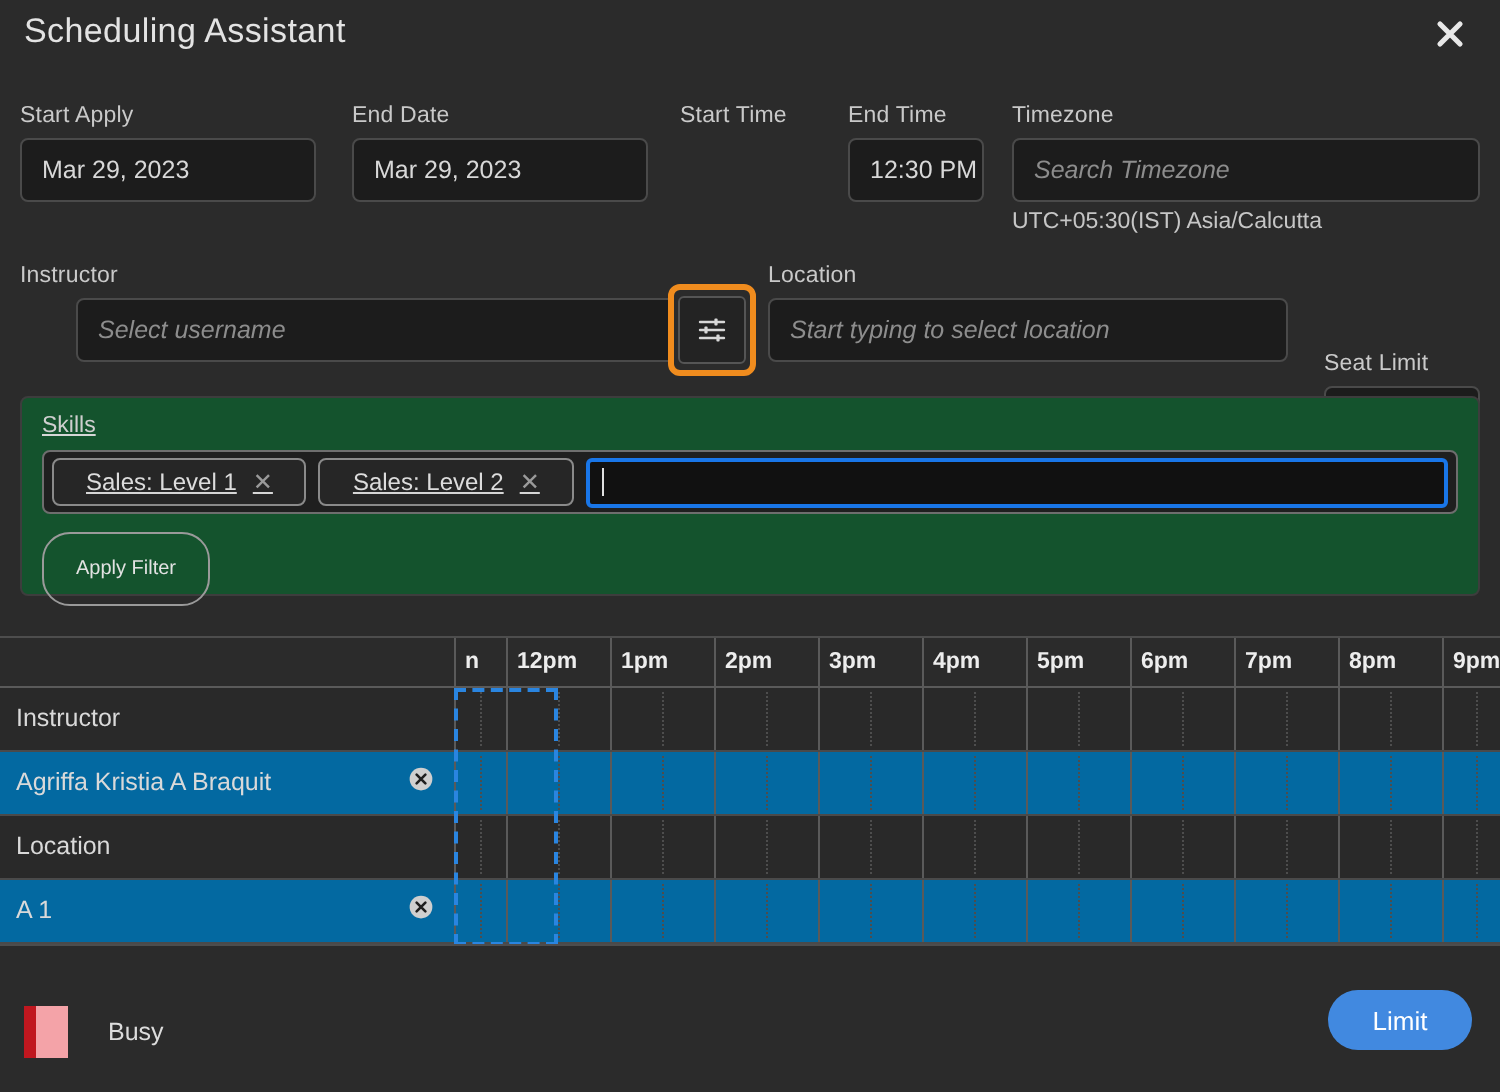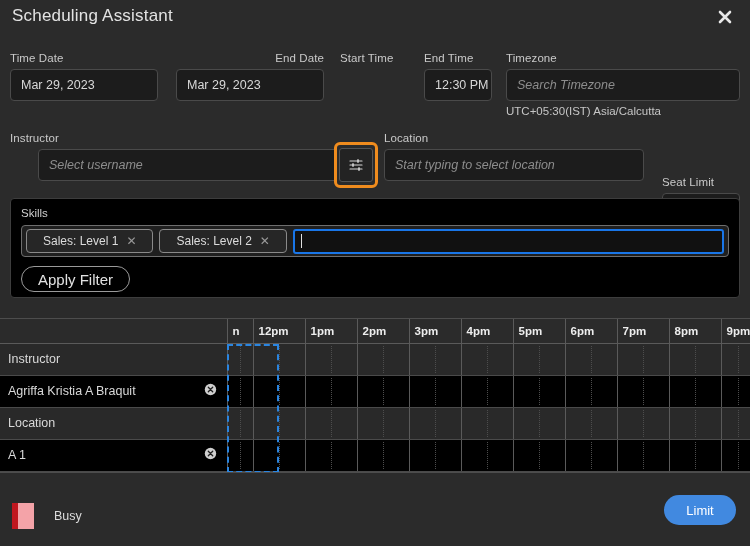--- a/index.html
+++ b/index.html
@@ -58,21 +58,21 @@
     font-size: 12.5px;
     color: #d8d8d8;
     overflow: hidden;
     white-space: nowrap;
   }
   .input-box.placeholder { color: #8d8d8d; font-style: italic; }
 
   
   .row1 { position: absolute; top: 52px; left: 0; right: 0; height: 64px; }
   .f-startdate { position: absolute; left: 10px;  top: 0; width: 148px; }
-  .f-enddate   { position: absolute; left: 176px; top: 0; width: 148px; text-align: right; }
+  .f-enddate   { position: absolute; left: 176px; top: 0; width: 148px; }
   .f-starttime { position: absolute; left: 340px; top: 0; width: 68px; }
   .f-endtime   { position: absolute; left: 424px; top: 0; width: 68px; }
   .f-timezone  { position: absolute; left: 506px; top: 0; width: 234px; }
   .tz-note {
     margin-top: 4px;
     font-size: 11.5px;
     color: #c6c6c6;
     white-space: nowrap;
   }
 
@@ -101,22 +101,23 @@
     display: flex; align-items: center; justify-content: center;
   }
 
   
   .skills-panel {
     position: absolute;
     left: 10px; top: 198px;
     width: 730px; height: 100px;
     border: 1px solid #3d3d3d;
     border-radius: 4px;
-    background: #000000;
+    background: #14532d;
     padding: 8px 10px;
+    text-decoration: underline;
   }
   .skills-label { font-size: 11.5px; color: #cfcfcf; margin-bottom: 6px; }
   .chips-box {
     border: 1px solid #6e6e6e;
     border-radius: 4px;
     background: #1f1f1f;
     height: 32px;
     display: flex;
     align-items: center;
     gap: 6px;
@@ -146,27 +147,27 @@
     cursor: text;
   }
   .caret {
     width: 1px; height: 14px;
     background: #e0e0e0;
   }
   .apply-btn {
     margin-top: 9px;
     display: inline-flex;
     align-items: center; justify-content: center;
-    height: 26px;
+    height: 37px;
     padding: 0 16px;
     border: 1px solid #9a9a9a;
     border-radius: 14px;
     background: transparent;
     color: #e2e2e2;
-    font-size: 15px;
+    font-size: 10px;
     font-family: inherit;
     cursor: pointer;
   }
 
   
   .timeline {
     position: absolute;
     left: 0; top: 318px;
     width: 750px; height: 155px;
     border-top: 1px solid #4d4d4d;
@@ -185,21 +186,21 @@
     font-size: 11.5px;
     font-weight: bold;
     text-align: left;
     padding-left: 5px;
     white-space: nowrap;
     overflow: hidden;
   }
   .tl-head th.lbl-col { border-right: 1px solid #5a5a5a; }
 
   .tl-table tr.r-group td { background: #292929; }
-  .tl-table tr.r-item  td { background: #000000; }
+  .tl-table tr.r-item  td { background: #0369a1; }
 
   .tl-table td {
     height: 32px;
     border-bottom: 1px solid #4a4a4a;
   }
   td.lbl {
     border-right: 1px solid #5a5a5a;
     padding: 0 8px 0 8px;
     font-size: 12.5px;
     color: #d9d9d9;
@@ -269,21 +270,21 @@
   <div class="close-btn">
     <svg width="16" height="16" viewBox="0 0 16 16">
       <path d="M3 3 L13 13 M13 3 L3 13" stroke="#e8e8e8" stroke-width="2.6" stroke-linecap="round"></path>
     </svg>
   </div>
 </div>
 
 <div class="row1">
 
   <div class="f-startdate">
-    <div class="field-label">Time Date</div>
+    <div class="field-label">Start Apply</div>
     <div class="input-box">Mar 29, 2023</div>
   </div>
 
   <div class="f-enddate">
     <div class="field-label">End Date</div>
     <div class="input-box">Mar 29, 2023</div>
   </div>
 
   <div class="f-starttime">
     <div class="field-label">Start Time</div>

